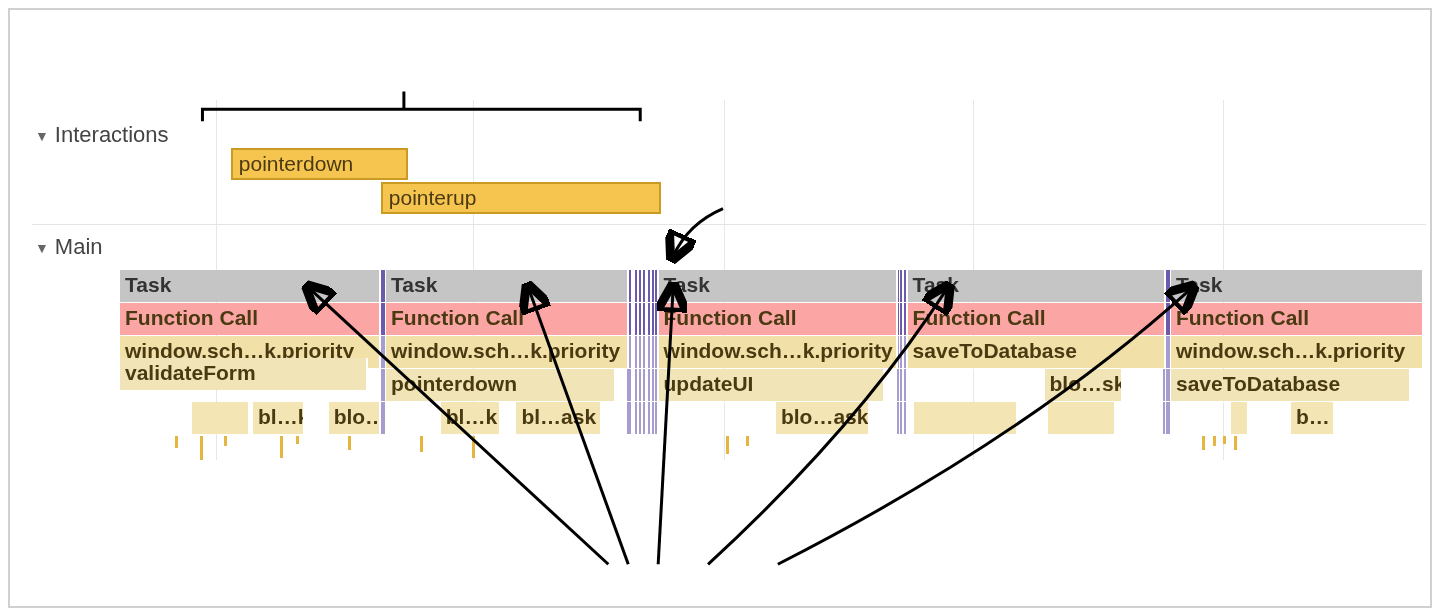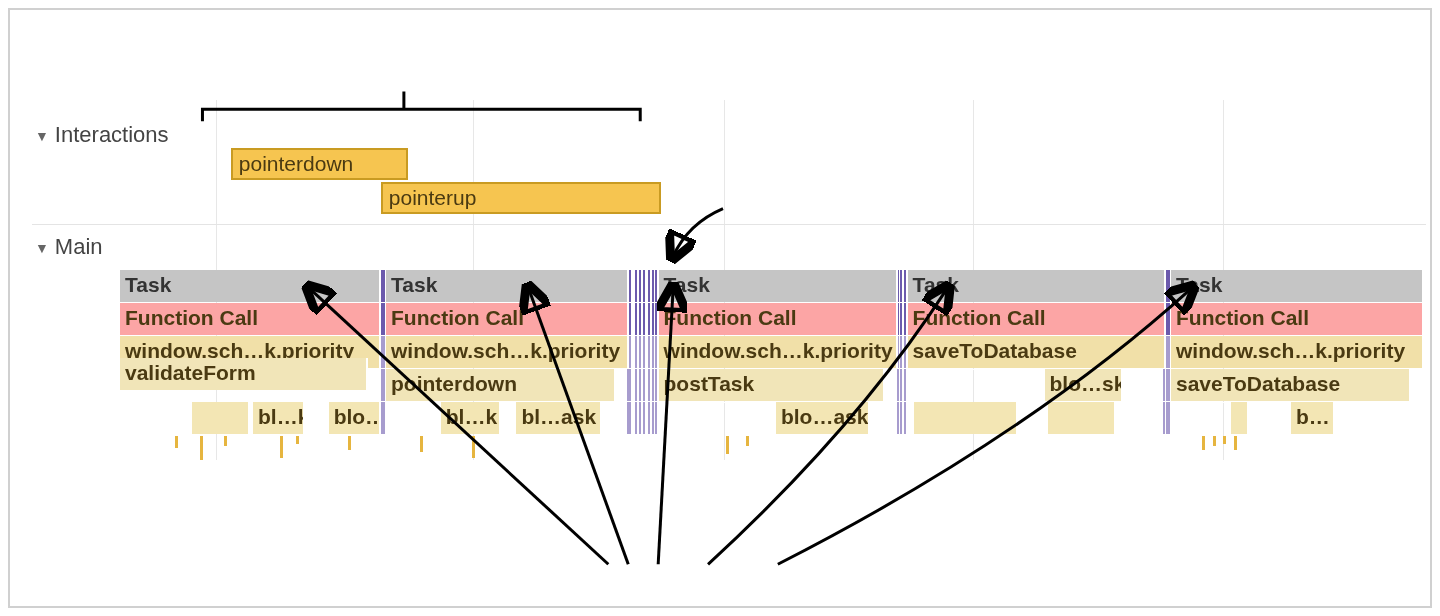--- a/index.html
+++ b/index.html
@@ -259,21 +259,21 @@
         <div class="seg cream3" style="top: 132px; left: calc(16%); width: calc(4%);">blo…sk</div>
         <div class="seg grey" style="top: 0px; left: calc(20.4%); width: calc(18.6%);">Task</div>
         <div class="seg gold" style="top: 33px; left: calc(20.4%); width: calc(18.6%);">Function Call</div>
         <div class="seg cream1" style="top: 66px; left: calc(20.4%); width: calc(18.6%);">window.sch…k.priority</div>
         <div class="seg cream2" style="top: 99px; left: calc(20.4%); width: calc(17.6%);">pointerdown</div>
         <div class="seg cream3" style="top: 132px; left: calc(24.6%); width: calc(4.6%);">bl…k</div>
         <div class="seg cream3" style="top: 132px; left: calc(30.4%); width: calc(6.6%);">bl…ask</div>
         <div class="seg grey" style="top: 0px; left: calc(41.3%); width: calc(18.4%);">Task</div>
         <div class="seg gold" style="top: 33px; left: calc(41.3%); width: calc(18.4%);">Function Call</div>
         <div class="seg cream1" style="top: 66px; left: calc(41.3%); width: calc(18.4%);">window.sch…k.priority</div>
-        <div class="seg cream2" style="top: 99px; left: calc(41.3%); width: calc(17.4%);">postTask</div>
+        <div class="seg cream2" style="top: 99px; left: calc(41.3%); width: calc(17.4%);">updateUI</div>
         <div class="seg cream3" style="top: 132px; left: calc(50.3%); width: calc(7.2%);">blo…ask</div>
         <div class="seg grey" style="top: 0px; left: calc(60.4%); width: calc(19.8%);">Task</div>
         <div class="seg gold" style="top: 33px; left: calc(60.4%); width: calc(19.8%);">Function Call</div>
         <div class="seg cream1" style="top: 66px; left: calc(60.4%); width: calc(19.8%);">saveToDatabase</div>
         <div class="seg cream2" style="top: 99px; left: calc(70.9%); width: calc(6%);">blo…sk</div>
         <div class="seg cream3" style="top: 132px; left: calc(60.9%); width: calc(8%);"></div>
         <div class="seg cream3" style="top: 132px; left: calc(71.2%); width: calc(5.2%);"></div>
         <div class="seg grey" style="top: 0px; left: calc(80.6%); width: calc(19.4%);">Task</div>
         <div class="seg gold" style="top: 33px; left: calc(80.6%); width: calc(19.4%);">Function Call</div>
         <div class="seg cream1" style="top: 66px; left: calc(80.6%); width: calc(19.4%);">window.sch…k.priority</div>

